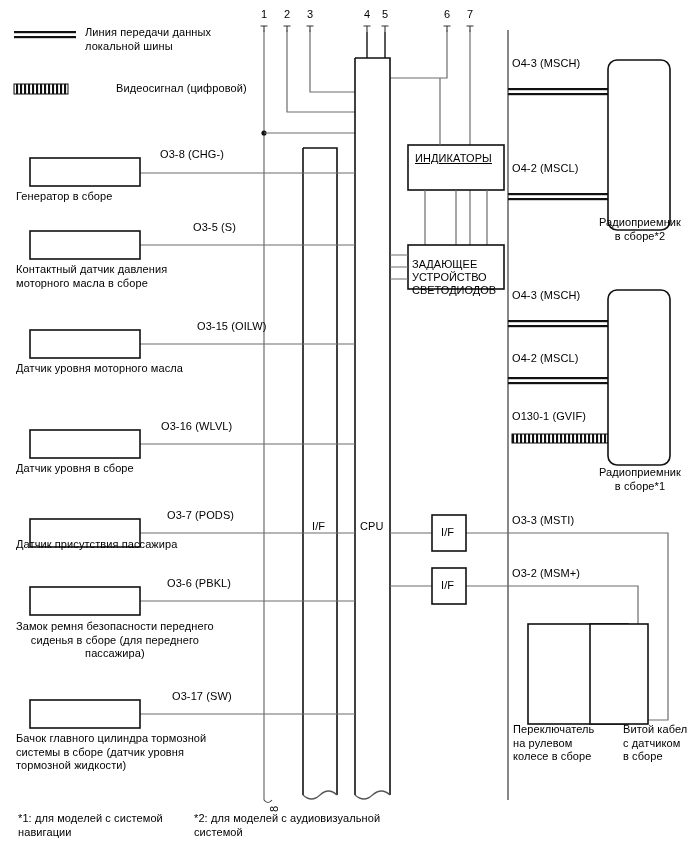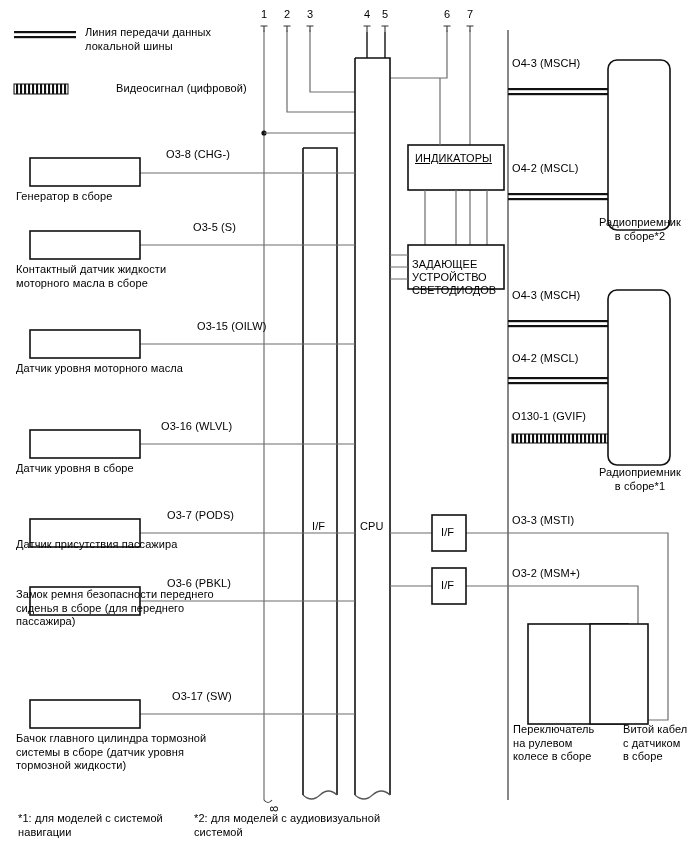--- a/index.html
+++ b/index.html
@@ -193,38 +193,38 @@
 
   <div class="num" style="left:257px; top:8px;">1</div>
   <div class="num" style="left:280px; top:8px;">2</div>
   <div class="num" style="left:303px; top:8px;">3</div>
   <div class="num" style="left:360px; top:8px;">4</div>
   <div class="num" style="left:378px; top:8px;">5</div>
   <div class="num" style="left:440px; top:8px;">6</div>
   <div class="num" style="left:463px; top:8px;">7</div>
   <div class="rot8" style="left:268px; top:812px;">8</div>
 
-  <div class="lbl" style="left:166px; top:148px;">O3-8 (CHG-)</div>
+  <div class="lbl" style="left:160px; top:148px;">O3-8 (CHG-)</div>
   <div class="lbl" style="left:16px; top:190px;">Генератор в сборе</div>
 
   <div class="lbl" style="left:193px; top:221px;">O3-5 (S)</div>
-  <div class="lbl" style="left:16px; top:263px;">Контактный датчик жидкости
+  <div class="lbl" style="left:16px; top:263px;">Контактный датчик давления
 моторного масла в сборе</div>
 
   <div class="lbl" style="left:163px; top:320px;margin-left:34px;">O3-15 (OILW)</div>
   <div class="lbl" style="left:16px; top:362px;">Датчик уровня моторного масла</div>
 
   <div class="lbl" style="left:161px; top:420px;">O3-16 (WLVL)</div>
   <div class="lbl" style="left:16px; top:462px;">Датчик уровня в сборе</div>
 
   <div class="lbl" style="left:167px; top:509px;">O3-7 (PODS)</div>
   <div class="lbl" style="left:16px; top:538px;">Датчик присутствия пассажира</div>
 
   <div class="lbl" style="left:167px; top:577px;">O3-6 (PBKL)</div>
-  <div class="lbl" style="left:16px; top:588px;">Замок ремня безопасности переднего
+  <div class="lbl" style="left:16px; top:620px;text-align:center;">Замок ремня безопасности переднего
 сиденья в сборе (для переднего
 пассажира)</div>
 
   <div class="lbl" style="left:172px; top:690px;">O3-17 (SW)</div>
   <div class="lbl" style="left:16px; top:732px;">Бачок главного цилиндра тормозной
 системы в сборе (датчик уровня
 тормозной жидкости)</div>
 
   <div class="lbl" style="left:312px; top:520px;">I/F</div>
   <div class="lbl" style="left:360px; top:520px;text-align:center;">CPU</div>

